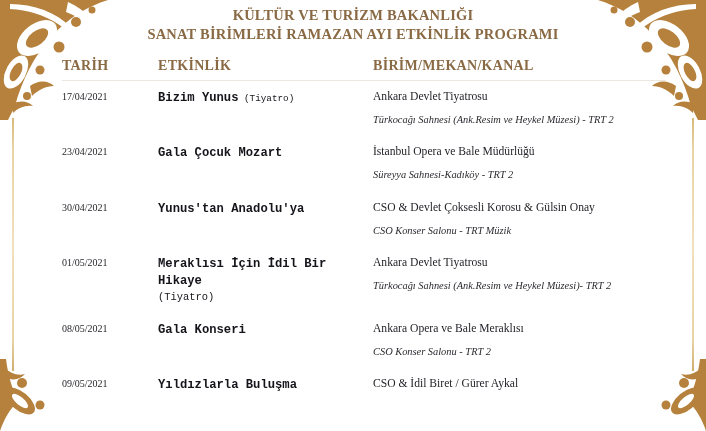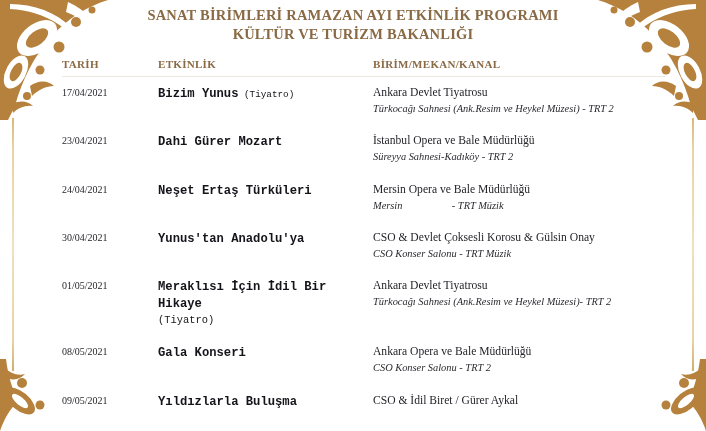--- a/index.html
+++ b/index.html
@@ -71,21 +71,21 @@
     border-collapse: collapse;
     table-layout: fixed;
   }
   table.prog col.c-date  { width: 96px; }
   table.prog col.c-event { width: 215px; }
   table.prog col.c-venue { width: auto; }
 
   thead th {
     color: #8a6a45;
     font-weight: bold;
-    font-size: 11px;
+    font-size: 14px;
     text-align: left;
     padding: 0 0 6px 0;
     letter-spacing: .3px;
     vertical-align: bottom;
   }
   thead tr { border-bottom: 1px solid #ece7df; }
 
   tbody td {
     vertical-align: top;
     padding: 8px 0 9px 0;
@@ -122,21 +122,21 @@
     font-size: 11.6px;
     color: #24242a;
     line-height: 1.38;
     padding-top: 8px;
   }
   .venue .chan {
     display: block;
     font-style: italic;
     font-size: 10.4px;
     color: #2a2a30;
-    margin-top: 1px;
+    margin-top: 8px;
     white-space: pre;
   }
 </style>
 </head>
 <body>
 
 <div id="poster">
 
   <div class="orn orn-tl">
     <svg width="118" height="120" viewBox="0 0 118 120" xmlns="http://www.w3.org/2000/svg">
@@ -204,22 +204,22 @@
         <circle cx="40" cy="26" r="4.5"></circle>
         <path d="M4,54 C12,50 20,51 25,57 C17,55 10,58 5,63 Z"></path>
       </g>
     </svg>
   </div>
 
   <div class="rule-v left"></div>
   <div class="rule-v right"></div>
 
   <div class="title-block">
+    <div class="title-line l1">KÜLTÜR VE TURİZM BAKANLIĞI</div>
     <div class="title-line l2">SANAT BİRİMLERİ RAMAZAN AYI ETKİNLİK PROGRAMI</div>
-    <div class="title-line l1">KÜLTÜR VE TURİZM BAKANLIĞI</div>
   </div>
 
   <div class="sheet">
     <table class="prog">
       <colgroup>
         <col class="c-date">
           <col class="c-event">
           <col class="c-venue">
       </colgroup>
       <thead>
@@ -230,42 +230,37 @@
         </tr>
       </thead>
       <tbody id="prog-body">
           <tr>
             <td class="date">17/04/2021</td>
             <td class="event"><span>Bizim Yunus</span><span class="sub"> (Tiyatro)</span></td>
             <td class="venue"><span>Ankara Devlet Tiyatrosu</span><span class="chan">Türkocağı Sahnesi (Ank.Resim ve Heykel Müzesi) - TRT 2</span></td>
           </tr>
           <tr>
             <td class="date">23/04/2021</td>
-            <td class="event"><span>Dahi Gürer Mozart</span></td>
+            <td class="event"><span>Gala Çocuk Mozart</span></td>
             <td class="venue"><span>İstanbul Opera ve Bale Müdürlüğü</span><span class="chan">Süreyya Sahnesi-Kadıköy - TRT 2</span></td>
-          </tr>
-          <tr>
-            <td class="date">24/04/2021</td>
-            <td class="event"><span>Neşet Ertaş Türküleri</span></td>
-            <td class="venue"><span>Mersin Opera ve Bale Müdürlüğü</span><span class="chan">Mersin                   - TRT Müzik</span></td>
           </tr>
           <tr>
             <td class="date">30/04/2021</td>
             <td class="event"><span>Yunus'tan Anadolu'ya</span></td>
             <td class="venue"><span>CSO &amp; Devlet Çoksesli Korosu &amp; Gülsin Onay</span><span class="chan">CSO Konser Salonu - TRT Müzik</span></td>
           </tr>
           <tr>
             <td class="date">01/05/2021</td>
             <td class="event"><span>Meraklısı İçin İdil Bir Hikaye</span><span class="sub2">(Tiyatro)</span></td>
             <td class="venue"><span>Ankara Devlet Tiyatrosu</span><span class="chan">Türkocağı Sahnesi (Ank.Resim ve Heykel Müzesi)- TRT 2</span></td>
           </tr>
           <tr>
             <td class="date">08/05/2021</td>
             <td class="event"><span>Gala Konseri</span></td>
-            <td class="venue"><span>Ankara Opera ve Bale Müdürlüğü</span><span class="chan">CSO Konser Salonu - TRT 2</span></td>
+            <td class="venue"><span>Ankara Opera ve Bale Meraklısı</span><span class="chan">CSO Konser Salonu - TRT 2</span></td>
           </tr>
           <tr>
             <td class="date">09/05/2021</td>
             <td class="event"><span>Yıldızlarla Buluşma</span></td>
             <td class="venue"><span>CSO &amp; İdil Biret / Gürer Aykal</span></td>
           </tr>
         </tbody>
     </table>
   </div>
 

